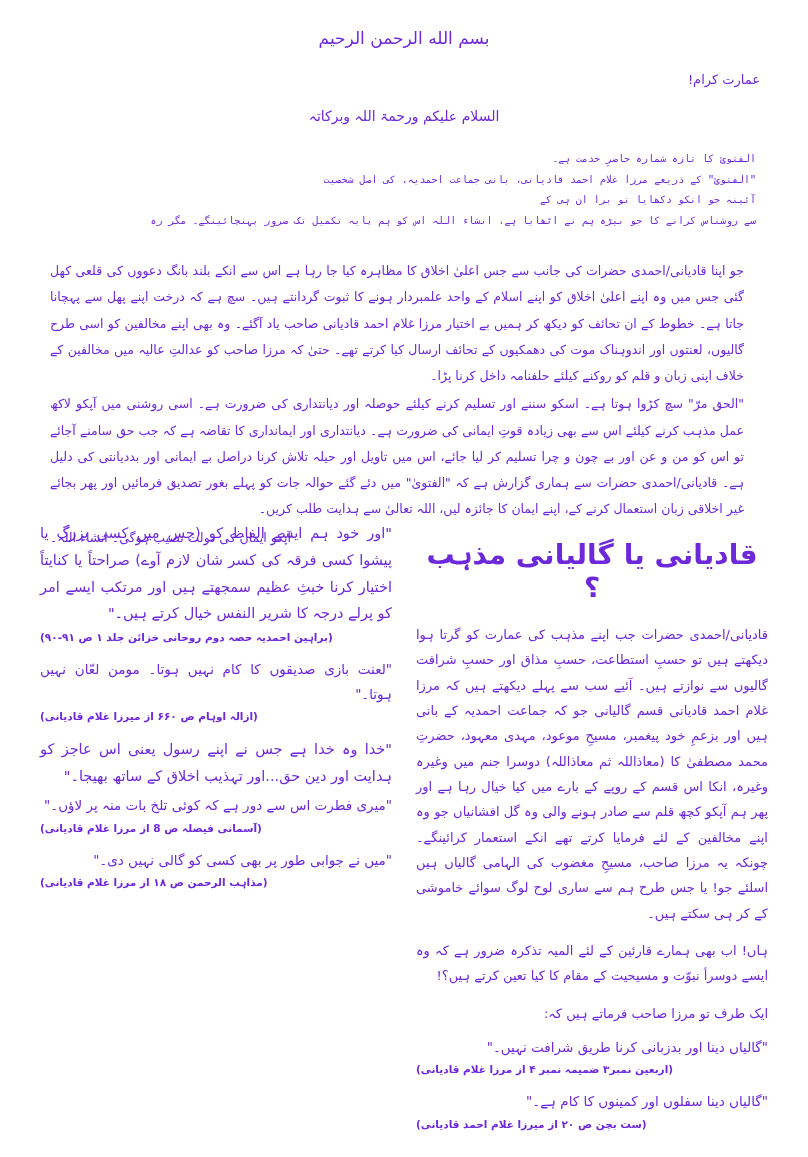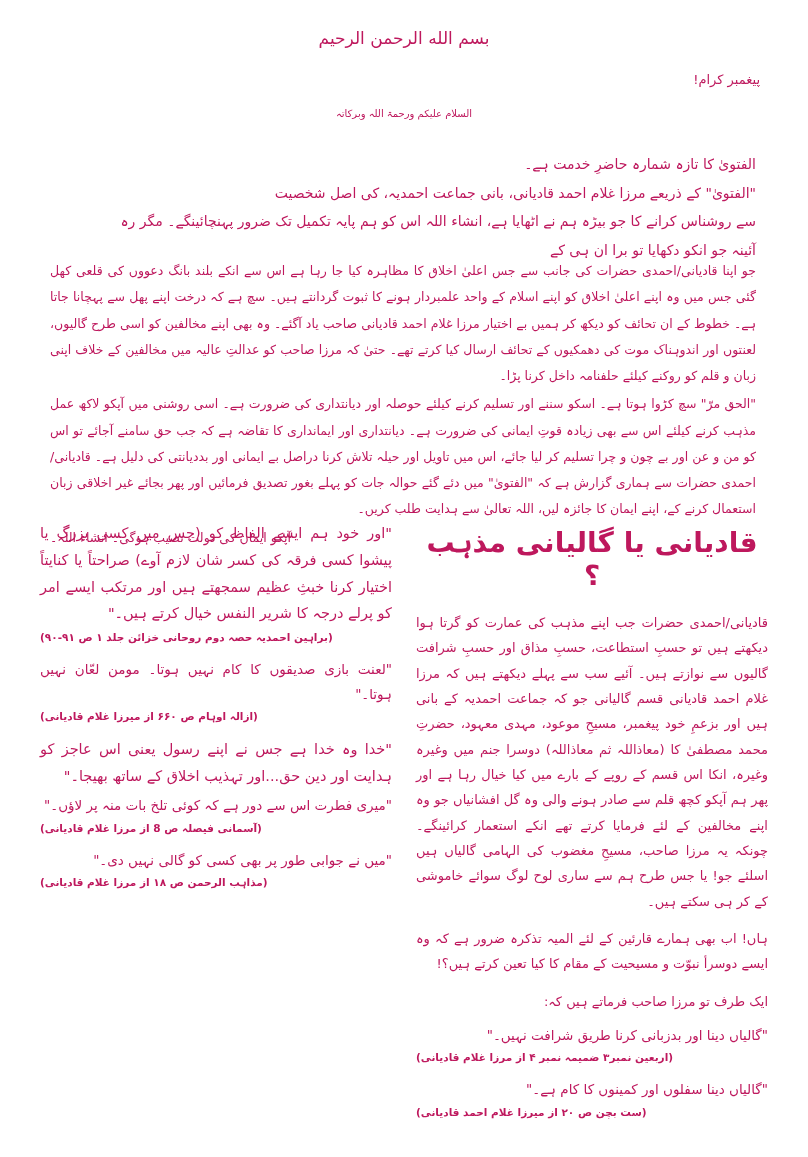--- a/index.html
+++ b/index.html
@@ -9,21 +9,21 @@
   }
   body {
     font-family: "DejaVu Sans", sans-serif;
   }
   .page {
     position: relative;
     width: 808px;
     height: 1157px;
     background: #ffffff;
     overflow: hidden;
-    color: #be185d;
+    color: #6d28d9;
     direction: rtl;
     box-sizing: border-box;
   }
 
   
   .bismillah {
     position: absolute;
     top: 28px;
     right: 0;
     left: 0;
@@ -37,65 +37,66 @@
     top: 72px;
     right: 48px;
     font-size: 13px;
   }
   .salam {
     position: absolute;
     top: 108px;
     right: 0;
     left: 0;
     text-align: center;
-    font-size: 10px;
+    font-size: 14px;
   }
 
   
   .intro {
     position: absolute;
     top: 150px;
     right: 52px;
     width: 700px;
     text-align: right;
-    font-size: 14px;
+    font-size: 10px;
     line-height: 2.05;
+    font-family: Liberation Mono, monospace;
   }
   .intro div { white-space: nowrap; }
 
   
   .main-para {
     position: absolute;
     top: 258px;
     right: 52px;
     width: 706px;
     font-size: 12.5px;
     line-height: 2.1;
     text-align: justify;
   }
-  .main-para p { margin: 0 0 2px 0; }
+  .main-para p { margin: 0 12px 2px 0; }
 
   
   .lower {
     position: absolute;
     top: 520px;
     right: 40px;
     left: 40px;
     height: 620px;
   }
   .col-left {
     position: absolute;
     left: 0;
     top: 0;
     width: 352px;
   }
   .col-right {
     position: absolute;
     right: 0;
-    top: 0;
+    top: 12px;
     width: 352px;
   }
 
   
   .quote {
     font-size: 14.5px;
     line-height: 1.85;
     text-align: justify;
     margin-bottom: 4px;
   }
@@ -127,28 +128,28 @@
   .body-right p { margin: 12px 0 9px 0; }
 
   .center-line { text-align: center; }
 </style>
 </head>
 <body>
 
 <div class="page">
 
   <div class="bismillah">بسم الله الرحمن الرحیم</div>
-  <div class="salutation">پیغمبر کرام!</div>
+  <div class="salutation">عمارت کرام!</div>
   <div class="salam">السلام علیکم ورحمۃ اللہ وبرکاتہ</div>
 
   <div class="intro">
     <div>الفتویٰ کا تازہ شمارہ حاضرِ خدمت ہے۔</div>
     <div>"الفتویٰ" کے ذریعے مرزا غلام احمد قادیانی، بانی جماعت احمدیہ، کی اصل شخصیت</div>
+    <div>آئینہ جو انکو دکھایا تو برا ان ہی کے</div>
     <div>سے روشناس کرانے کا جو بیڑہ ہم نے اٹھایا ہے، انشاء اللہ اس کو ہم پایہ تکمیل تک ضرور پہنچائینگے۔ مگر رہ</div>
-    <div>آئینہ جو انکو دکھایا تو برا ان ہی کے</div>
   </div>
 
   <div class="main-para">
     <p>جو اپنا قادیانی/احمدی حضرات کی جانب سے جس اعلیٰ اخلاق کا مظاہرہ کیا جا رہا ہے اس سے انکے بلند بانگ دعووں کی قلعی کھل گئی جس میں وہ اپنے اعلیٰ اخلاق کو اپنے اسلام کے واحد علمبردار ہونے کا ثبوت گردانتے ہیں۔ سچ ہے کہ درخت اپنے پھل سے پہچانا جاتا ہے۔ خطوط کے ان تحائف کو دیکھ کر ہمیں بے اختیار مرزا غلام احمد قادیانی صاحب یاد آگئے۔ وہ بھی اپنے مخالفین کو اسی طرح گالیوں، لعنتوں اور اندوہناک موت کی دھمکیوں کے تحائف ارسال کیا کرتے تھے۔ حتیٰ کہ مرزا صاحب کو عدالتِ عالیہ میں مخالفین کے خلاف اپنی زبان و قلم کو روکنے کیلئے حلفنامہ داخل کرنا پڑا۔</p>
     <p>"الحق مرّ" سچ کڑوا ہوتا ہے۔ اسکو سننے اور تسلیم کرنے کیلئے حوصلہ اور دیانتداری کی ضرورت ہے۔ اسی روشنی میں آپکو لاکھ عمل مذہب کرنے کیلئے اس سے بھی زیادہ قوتِ ایمانی کی ضرورت ہے۔ دیانتداری اور ایمانداری کا تقاضہ ہے کہ جب حق سامنے آجائے تو اس کو من و عن اور بے چون و چرا تسلیم کر لیا جائے، اس میں تاویل اور حیلہ تلاش کرنا دراصل بے ایمانی اور بددیانتی کی دلیل ہے۔ قادیانی/احمدی حضرات سے ہماری گزارش ہے کہ "الفتویٰ" میں دئے گئے حوالہ جات کو پہلے بغور تصدیق فرمائیں اور پھر بجائے غیر اخلاقی زبان استعمال کرنے کے، اپنے ایمان کا جائزہ لیں، اللہ تعالیٰ سے ہدایت طلب کریں۔</p>
     <p class="center-line" style="text-align:left">آپکو ایمان کی دولت نصیب ہوگی۔ انشاء اللہ۔</p>
   </div>
 
   <div class="lower">
 

